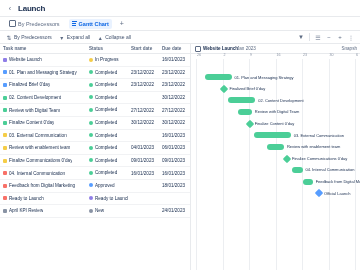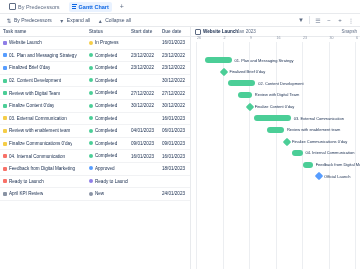--- a/index.html
+++ b/index.html
@@ -71,20 +71,24 @@
   .blabel{position:absolute;top:3px;font-size:4px;color:#172b4d;white-space:nowrap;}
 
   .g-title{position:absolute;left:4px;top:1.5px;font-size:4.6px;font-weight:bold;color:#172b4d;display:flex;align-items:center;gap:2px;}
   .sq-sm{width:4px;height:4px;border:1px solid #5e6c84;border-radius:1px;}
 </style>
 </head>
 <body>
 
 <div class="app">
 
+  <div class="topbar">
+    <div class="back-ic">‹</div>
+    <div class="page-title">Launch</div>
+  </div>
 
   <div class="tabrow">
     <div class="tab">
       <span class="sq"></span>
       <span>By Predecessors</span>
     </div>
     <div class="tab active">
       <span class="bars">
           <i></i>
           <i></i>

